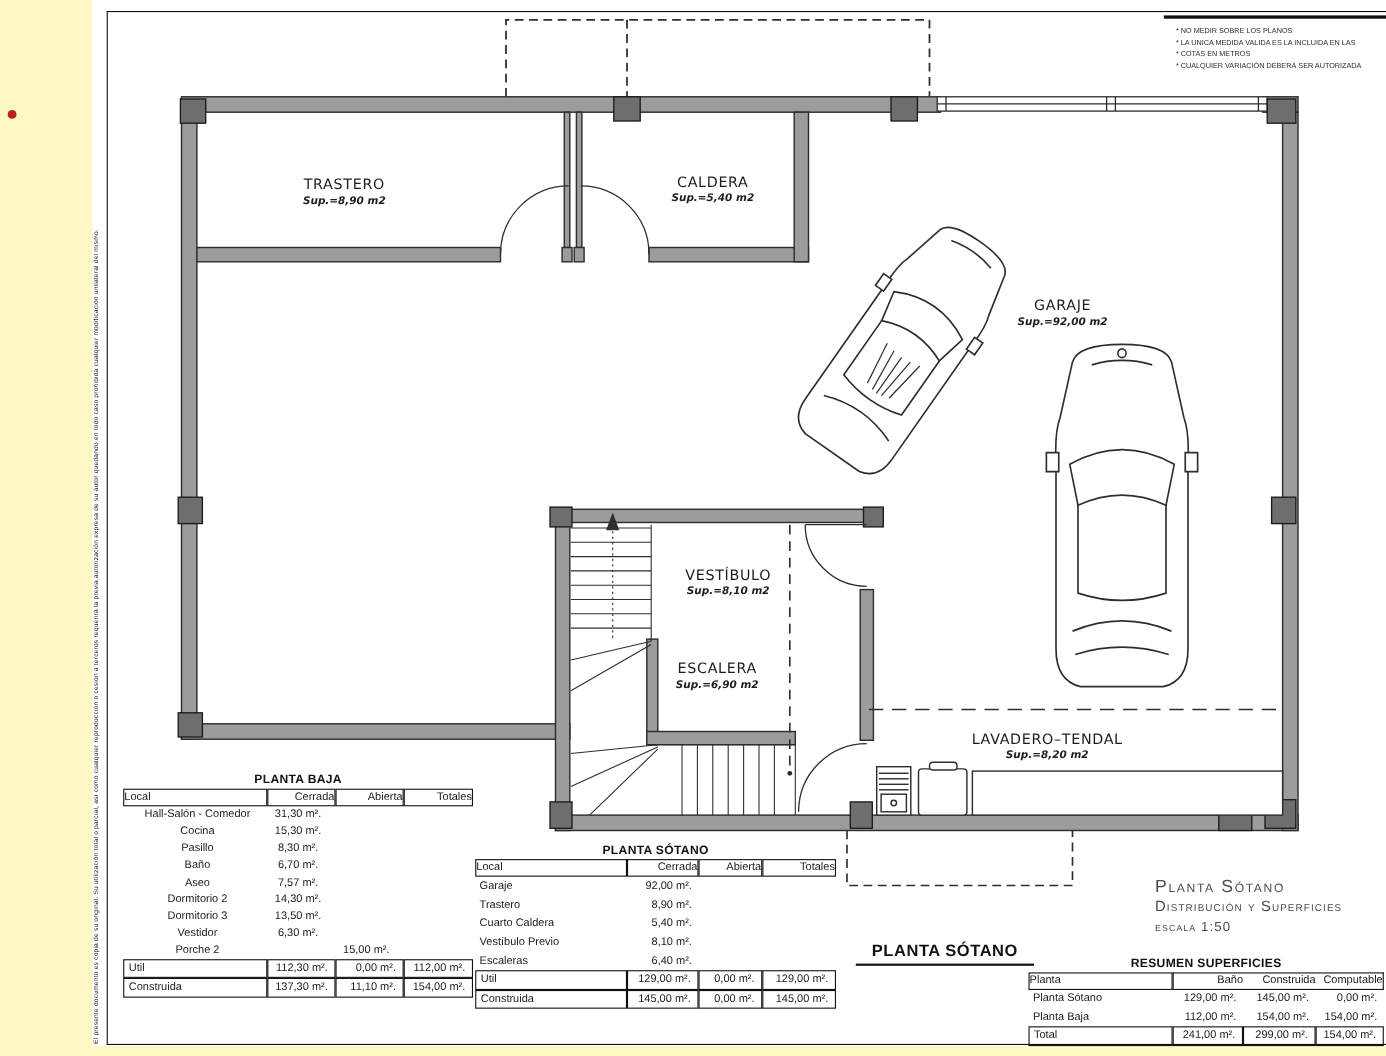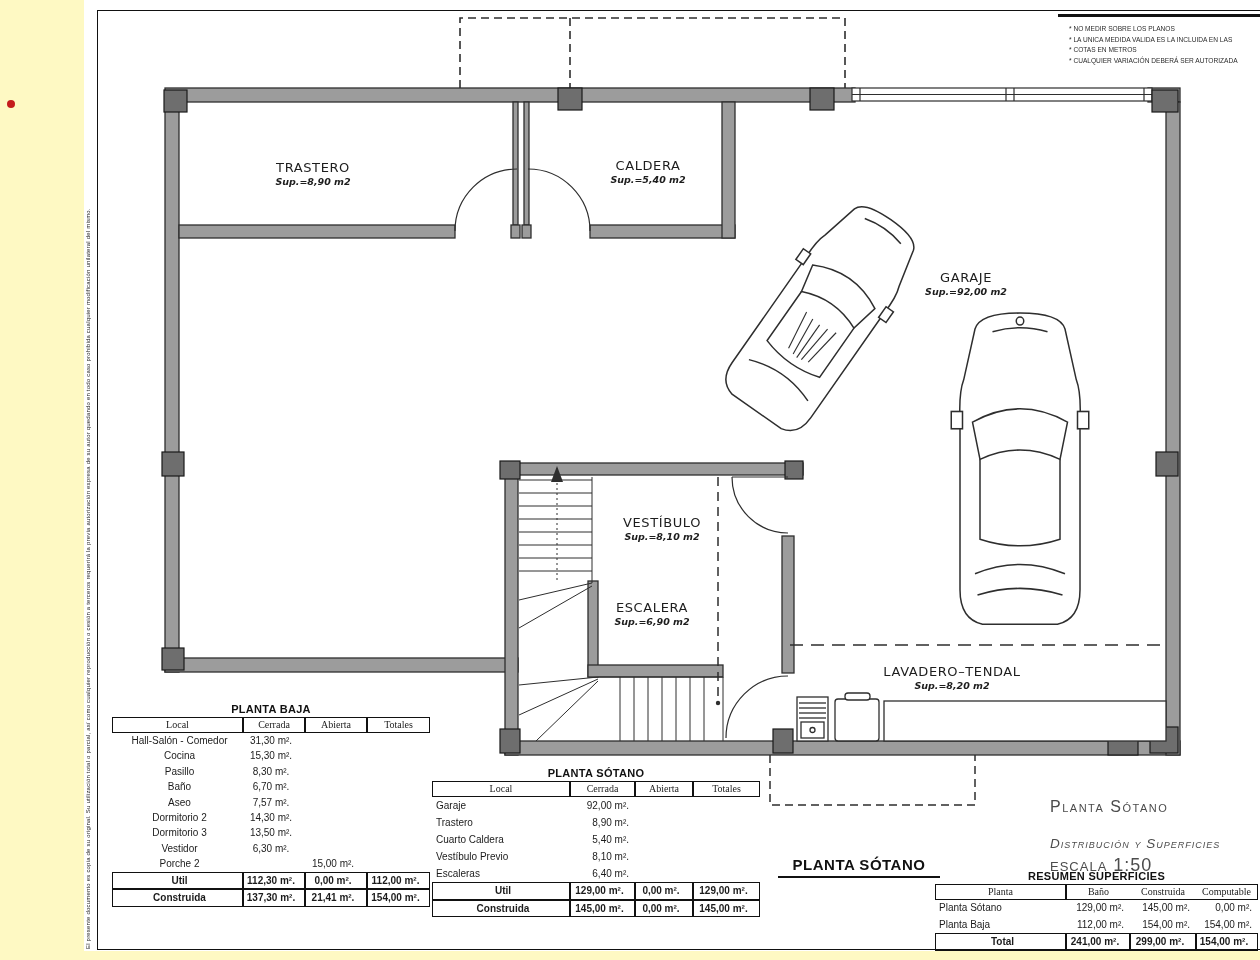--- a/index.html
+++ b/index.html
@@ -18,36 +18,36 @@
   text{font-family:"DejaVu Sans",sans-serif;fill:#1d1d1d;}
   .room-name{font-size:13px;letter-spacing:.6px;}
   .room-sup{font-size:9.5px;font-style:italic;font-weight:bold;}
   
   .tbl-title{position:absolute;font-size:11px;font-weight:bold;color:#111;text-align:center;letter-spacing:.3px;}
   .tbl{position:absolute;color:#1b1b1b;}
   .trow{display:grid;}
   .tcell{font-size:10px;overflow:hidden;white-space:nowrap;}
   .tcell.c0{text-align:left;padding-left:4px;}
   .tcell.c1,.tcell.c2,.tcell.c3{text-align:right;padding-right:6px;}
-  .thead .tcell{border:1.5px solid #111;text-align:center;padding:0;line-height:14px;height:14px;font-family:Liberation Serif, serif;}
-  .ttotal .tcell{border:1.5px solid #111;font-weight:bold;line-height:15.5px;height:15.5px;text-align:center;}
+  .thead .tcell{border:1.5px solid #111;padding:0;line-height:14px;height:14px;}
+  .ttotal .tcell{border:1.5px solid #111;font-weight:normal;line-height:15.5px;height:15.5px;}
   .tbodyr .tcell{border:none;}
   #tbl-pb .tbodyr .tcell{line-height:15.4px;height:15.4px;text-align:center;}
   #tbl-ps .tbodyr .tcell{line-height:17px;height:17px;}
   #tbl-rs .tbodyr .tcell{line-height:16.5px;height:16.5px;}
   #tbl-pb .trow{grid-template-columns:131px 62px 62px 63px;}
   #tbl-ps .trow{grid-template-columns:138px 65px 58px 67px;}
   #tbl-rs .trow{grid-template-columns:131px 64px 66px 62px;}
   #tbl-rs .thead .c1,#tbl-rs .thead .c2{border-right:none;}
   #tbl-rs .thead .c2,#tbl-rs .thead .c3{border-left:none;}
   
   #titleblock{position:absolute;left:1050px;top:798px;color:#4c4c4c;font-variant:small-caps;}
   #titleblock .t1{font-size:16px;letter-spacing:1.5px;}
-  #titleblock .t2{font-size:13.5px;letter-spacing:1px;margin-top:20px;font-style:italic;}
-  #titleblock .t3{font-size:18px;letter-spacing:1px;margin-top:4px;}
+  #titleblock .t2{font-size:13.5px;letter-spacing:1px;margin-top:0;}
+  #titleblock .t3{font-size:12px;letter-spacing:1px;margin-top:4px;}
   #planlabel{position:absolute;left:778px;top:856px;width:162px;text-align:center;
     font-size:15px;font-weight:bold;color:#111;letter-spacing:.5px;
     border-bottom:2px solid #111;padding-bottom:3px;}
 </style>
 </head>
 <body>
 
 <div id="stage">
   <div id="sheet"></div>
   <div id="frame"></div>
@@ -279,21 +279,21 @@
       </div>
       <div class="trow ttotal">
         <div class="tcell c0">Util</div>
         <div class="tcell c1">112,30 m².</div>
         <div class="tcell c2">0,00 m².</div>
         <div class="tcell c3">112,00 m².</div>
       </div>
       <div class="trow ttotal">
         <div class="tcell c0">Construida</div>
         <div class="tcell c1">137,30 m².</div>
-        <div class="tcell c2">21,41 m².</div>
+        <div class="tcell c2">11,10 m².</div>
         <div class="tcell c3">154,00 m².</div>
       </div>
     </div>
 
   <div class="tbl-title" style="left:432px;top:767px;width:328px;">PLANTA SÓTANO</div>
   <div class="tbl" id="tbl-ps" style="left:432px;top:781px;width:328px;">
       <div class="trow thead">
         <div class="tcell c0">Local</div>
         <div class="tcell c1">Cerrada</div>
         <div class="tcell c2">Abierta</div>

